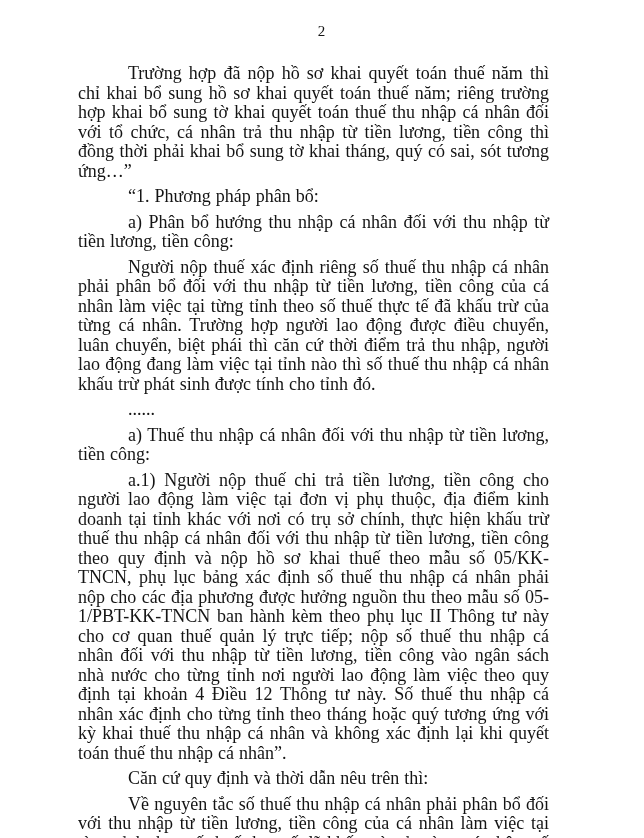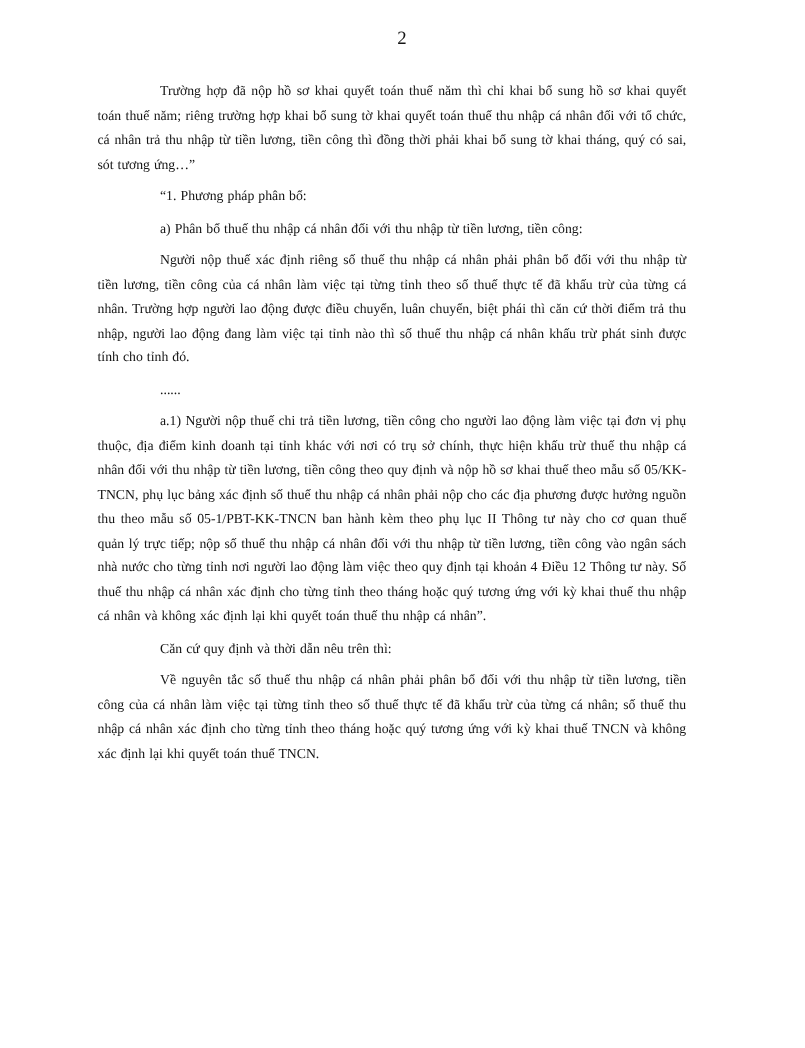--- a/index.html
+++ b/index.html
@@ -22,35 +22,36 @@
     background: #ffffff;
   }
   .page-number {
     text-align: center;
     font-size: 15px;
     line-height: 18px;
     margin: 0 0 24px 0;
   }
   .body-text p {
     margin: 0 16px 6px 0;
-    font-size: 11px;
+    font-size: 18px;
     line-height: 19.5px;
     text-align: justify;
     text-indent: 50px;
     word-spacing: 0.5px;
   }
 </style>
 </head>
 <body>
 
 <div class="page">
   <div class="page-number">2</div>
   <div class="body-text">
     <p>Trường hợp đã nộp hồ sơ khai quyết toán thuế năm thì chỉ khai bổ sung hồ sơ khai quyết toán thuế năm; riêng trường hợp khai bổ sung tờ khai quyết toán thuế thu nhập cá nhân đối với tổ chức, cá nhân trả thu nhập từ tiền lương, tiền công thì đồng thời phải khai bổ sung tờ khai tháng, quý có sai, sót tương ứng…”</p>
     <p>“1. Phương pháp phân bổ:</p>
-    <p>a) Phân bổ thuế thu nhập cá nhân đối với thu nhập từ tiền lương, tiền công:</p>
+    <p>a) Phân bổ hướng thu nhập cá nhân đối với thu nhập từ tiền lương, tiền công:</p>
     <p>Người nộp thuế xác định riêng số thuế thu nhập cá nhân phải phân bổ đối với thu nhập từ tiền lương, tiền công của cá nhân làm việc tại từng tỉnh theo số thuế thực tế đã khấu trừ của từng cá nhân. Trường hợp người lao động được điều chuyển, luân chuyển, biệt phái thì căn cứ thời điểm trả thu nhập, người lao động đang làm việc tại tỉnh nào thì số thuế thu nhập cá nhân khấu trừ phát sinh được tính cho tỉnh đó.</p>
     <p>......</p>
+    <p>a) Thuế thu nhập cá nhân đối với thu nhập từ tiền lương, tiền công:</p>
     <p>a.1) Người nộp thuế chi trả tiền lương, tiền công cho người lao động làm việc tại đơn vị phụ thuộc, địa điểm kinh doanh tại tỉnh khác với nơi có trụ sở chính, thực hiện khấu trừ thuế thu nhập cá nhân đối với thu nhập từ tiền lương, tiền công theo quy định và nộp hồ sơ khai thuế theo mẫu số 05/KK-TNCN, phụ lục bảng xác định số thuế thu nhập cá nhân phải nộp cho các địa phương được hưởng nguồn thu theo mẫu số 05-1/PBT-KK-TNCN ban hành kèm theo phụ lục II Thông tư này cho cơ quan thuế quản lý trực tiếp; nộp số thuế thu nhập cá nhân đối với thu nhập từ tiền lương, tiền công vào ngân sách nhà nước cho từng tỉnh nơi người lao động làm việc theo quy định tại khoản 4 Điều 12 Thông tư này. Số thuế thu nhập cá nhân xác định cho từng tỉnh theo tháng hoặc quý tương ứng với kỳ khai thuế thu nhập cá nhân và không xác định lại khi quyết toán thuế thu nhập cá nhân”.</p>
     <p>Căn cứ quy định và thời dẫn nêu trên thì:</p>
     <p>Về nguyên tắc số thuế thu nhập cá nhân phải phân bổ đối với thu nhập từ tiền lương, tiền công của cá nhân làm việc tại từng tỉnh theo số thuế thực tế đã khấu trừ của từng cá nhân; số thuế thu nhập cá nhân xác định cho từng tỉnh theo tháng hoặc quý tương ứng với kỳ khai thuế TNCN và không xác định lại khi quyết toán thuế TNCN.</p>
   </div>
 </div>
 
 </body></html>

